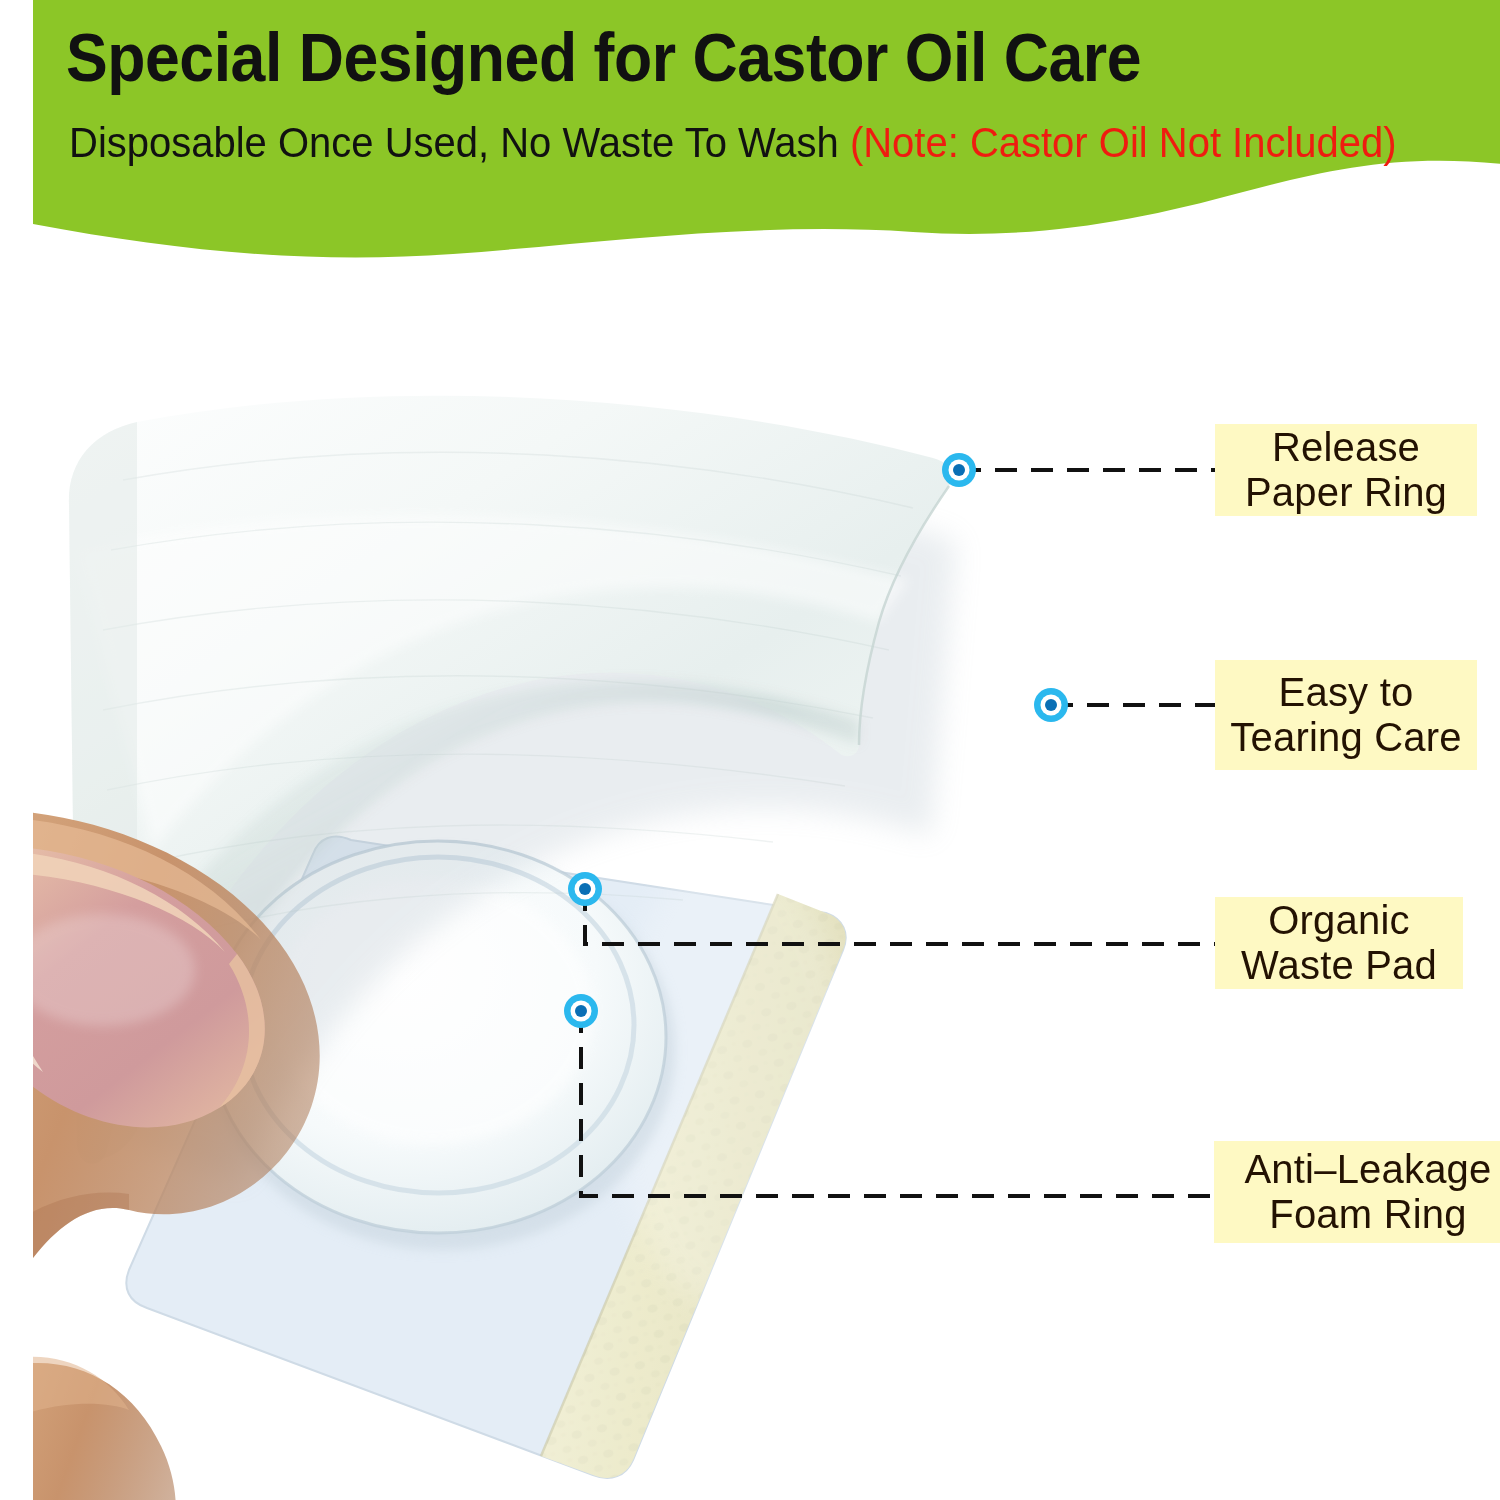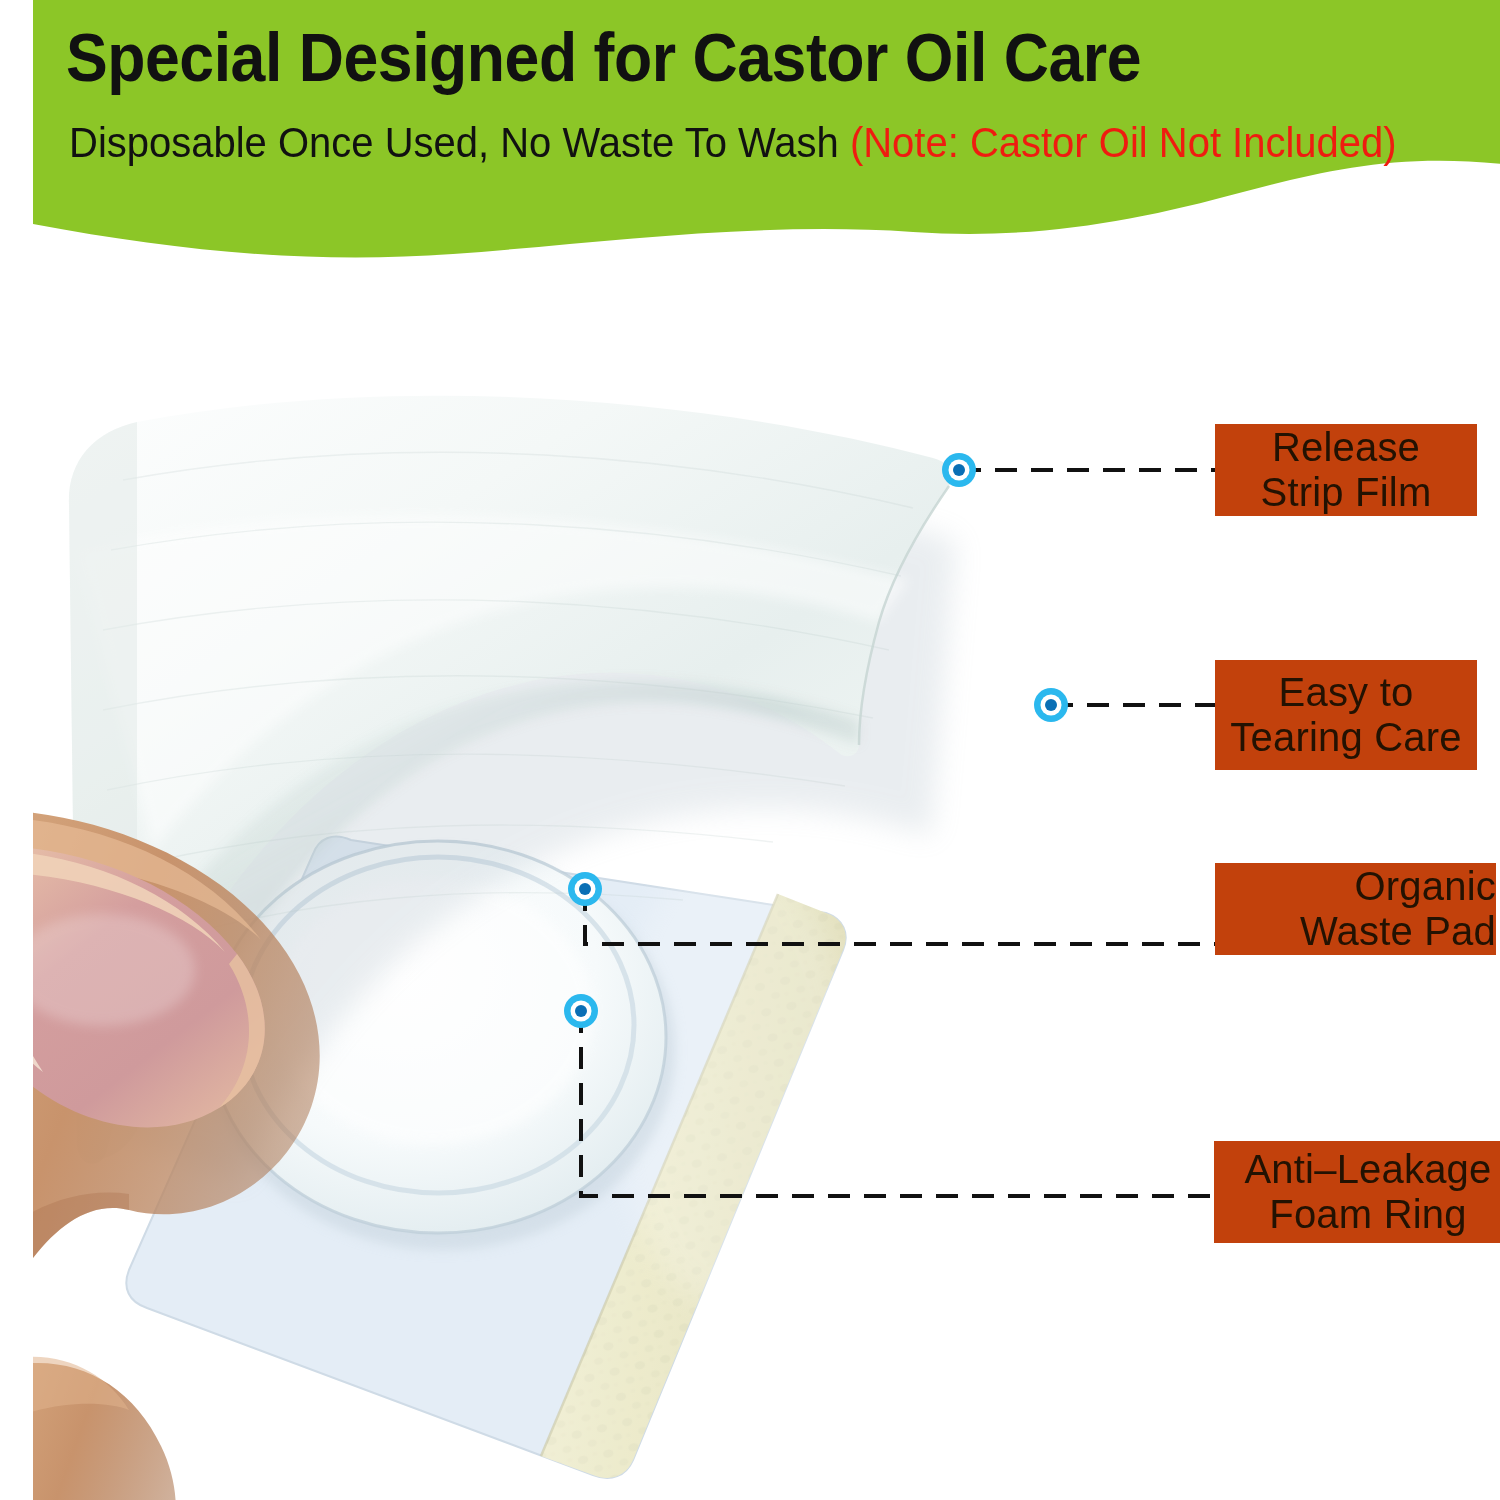--- a/index.html
+++ b/index.html
@@ -13,28 +13,28 @@
   #title{left:33px;top:18px;font-size:68px;font-weight:700;letter-spacing:-0.5px;
          font-family:"Liberation Sans Narrow","Liberation Sans",sans-serif;transform:scaleX(0.92);transform-origin:left center;}
   #subline{left:36px;top:118px;font-size:43px;font-weight:400;
            font-family:"Liberation Sans Narrow","Liberation Sans",sans-serif;transform:scaleX(0.93);transform-origin:left center;}
   #subline .red{color:#ef1c10;}
 
   
   #photo{position:absolute;left:0;top:250px;width:1160px;height:1250px;}
 
   
-  .label{position:absolute;background:#c2410c;color:#231202;
+  .label{position:absolute;background:#fef9c3;color:#231202;
          font-size:40px;line-height:1.12;text-align:center;
          display:flex;flex-direction:column;justify-content:center;align-items:center;
          font-family:"Liberation Sans",sans-serif;font-weight:400;letter-spacing:0.2px;}
   .label span{display:block;}
   #lab-release{left:1182px;top:424px;width:262px;height:92px;}
   #lab-tearing{left:1182px;top:660px;width:262px;height:110px;}
-  #lab-cotton{left:1182px;top:863px;width:281px;height:92px;align-items:flex-end;}
+  #lab-cotton{left:1182px;top:897px;width:248px;height:92px;}
   #lab-foam{left:1181px;top:1141px;width:308px;height:102px;}
 
   
   #leaders{position:absolute;left:0;top:0;width:1500px;height:1500px;pointer-events:none;z-index:5;}
 </style>
 </head>
 <body>
 
 <div id="stage">
 
@@ -261,21 +261,21 @@
       <g>
         <circle cx="548" cy="1011" r="17" fill="#2BB8EE"></circle>
         <circle cx="548" cy="1011" r="10.5" fill="#ffffff"></circle>
         <circle cx="548" cy="1011" r="6" fill="#0A6FB5"></circle>
       </g>
     </g>
   </svg>
 
   <div class="label" id="lab-release">
     <span>Release</span>
-    <span>Strip Film</span>
+    <span>Paper Ring</span>
   </div>
   <div class="label" id="lab-tearing">
     <span>Easy to</span>
     <span>Tearing Care</span>
   </div>
   <div class="label" id="lab-cotton">
     <span>Organic</span>
     <span>Waste Pad</span>
   </div>
   <div class="label" id="lab-foam">

